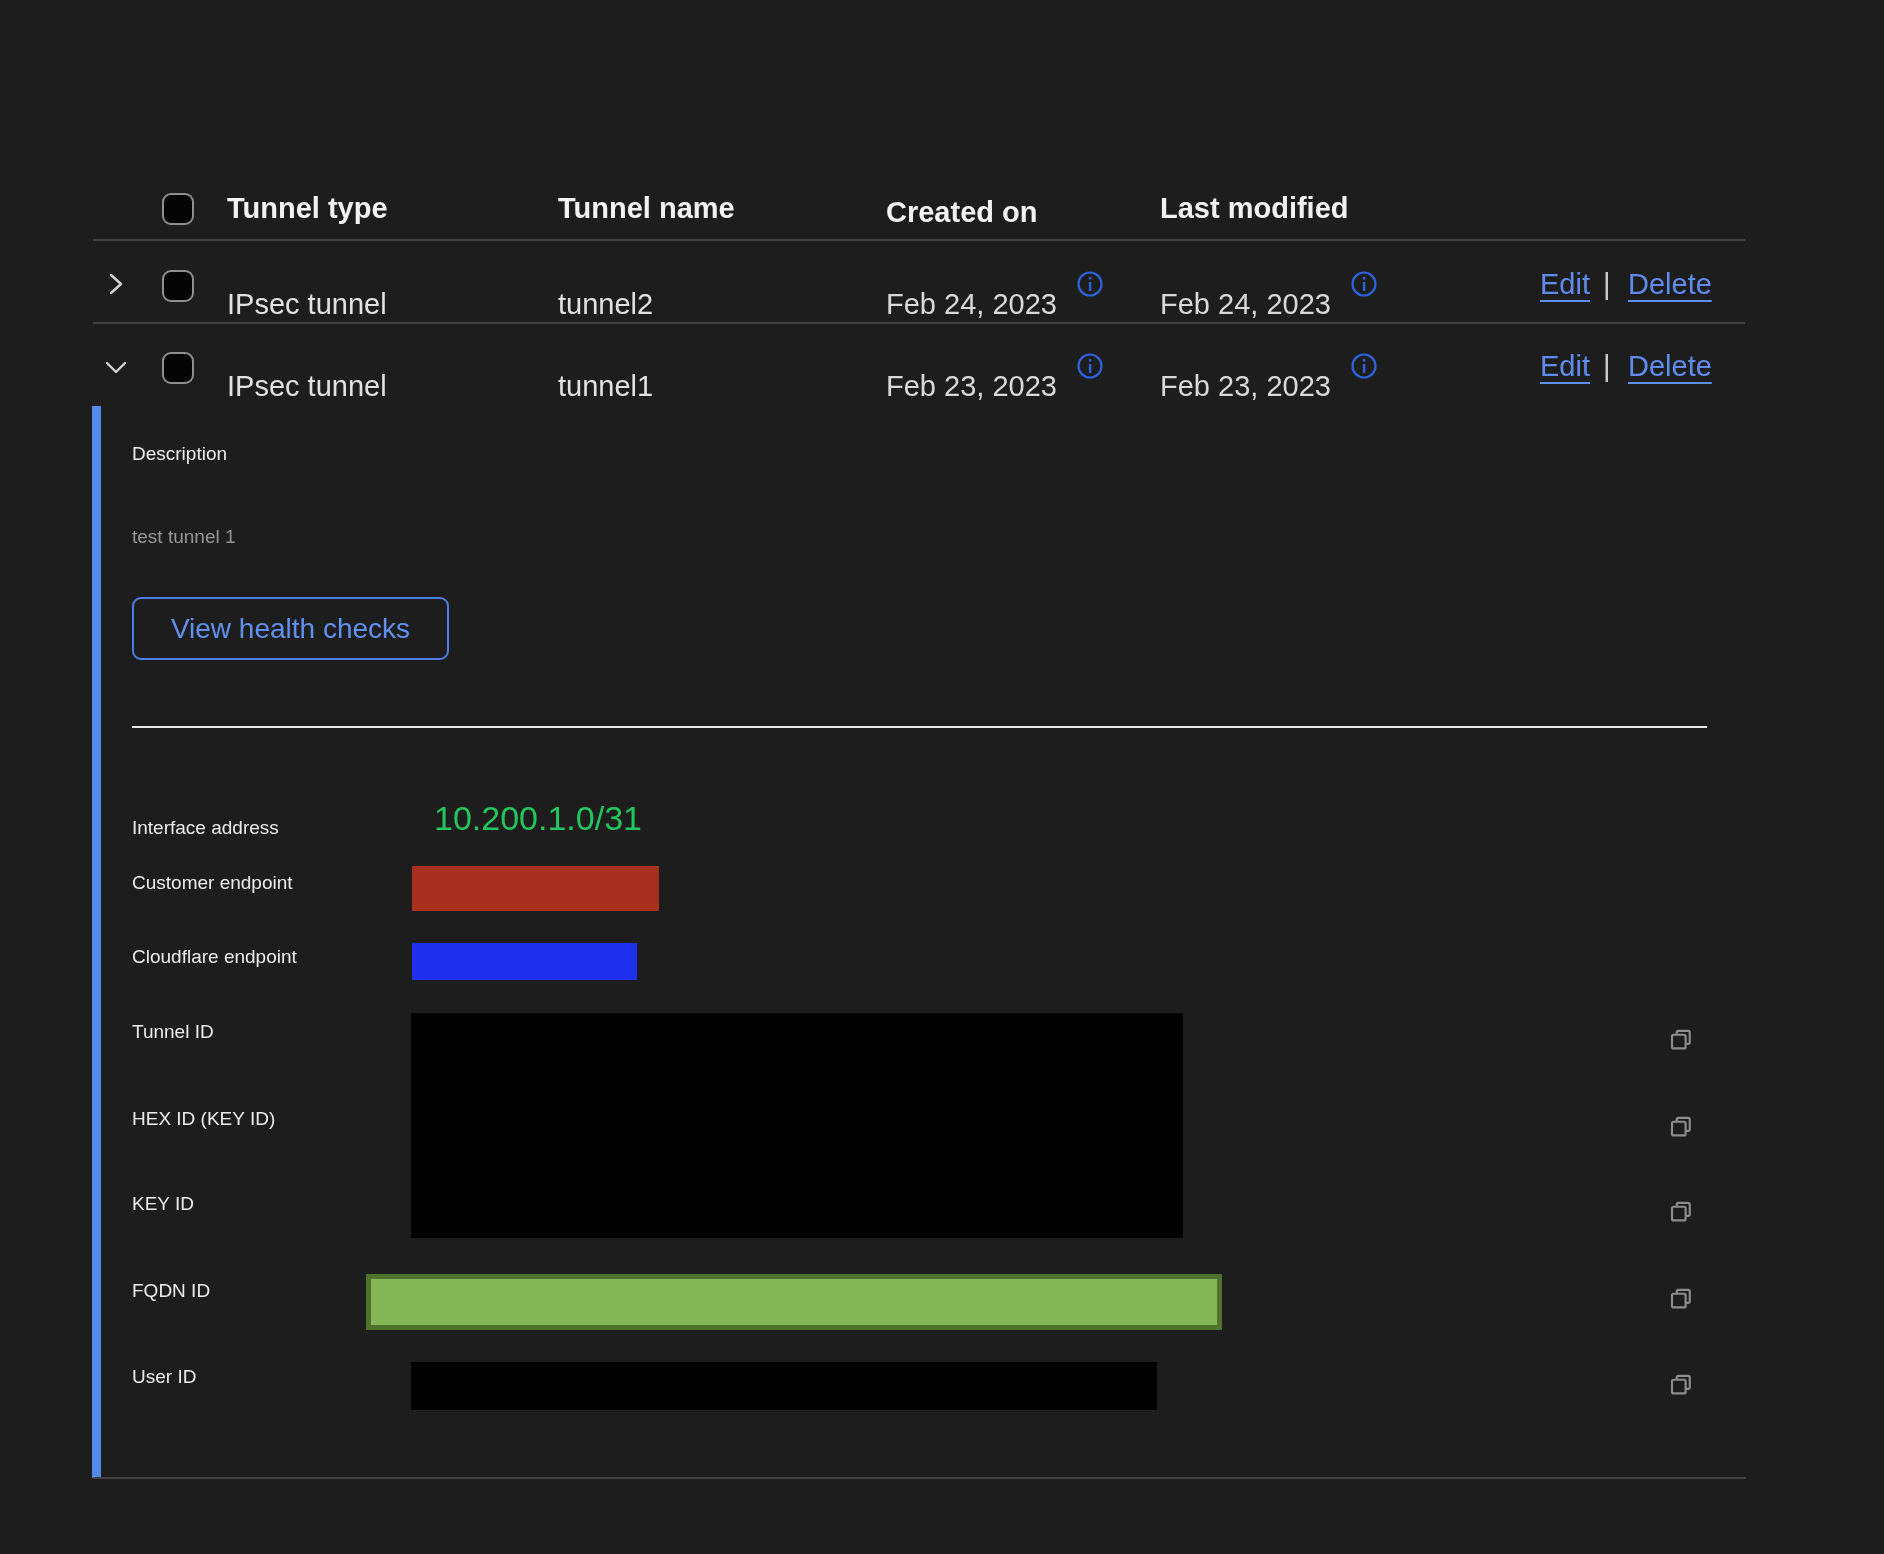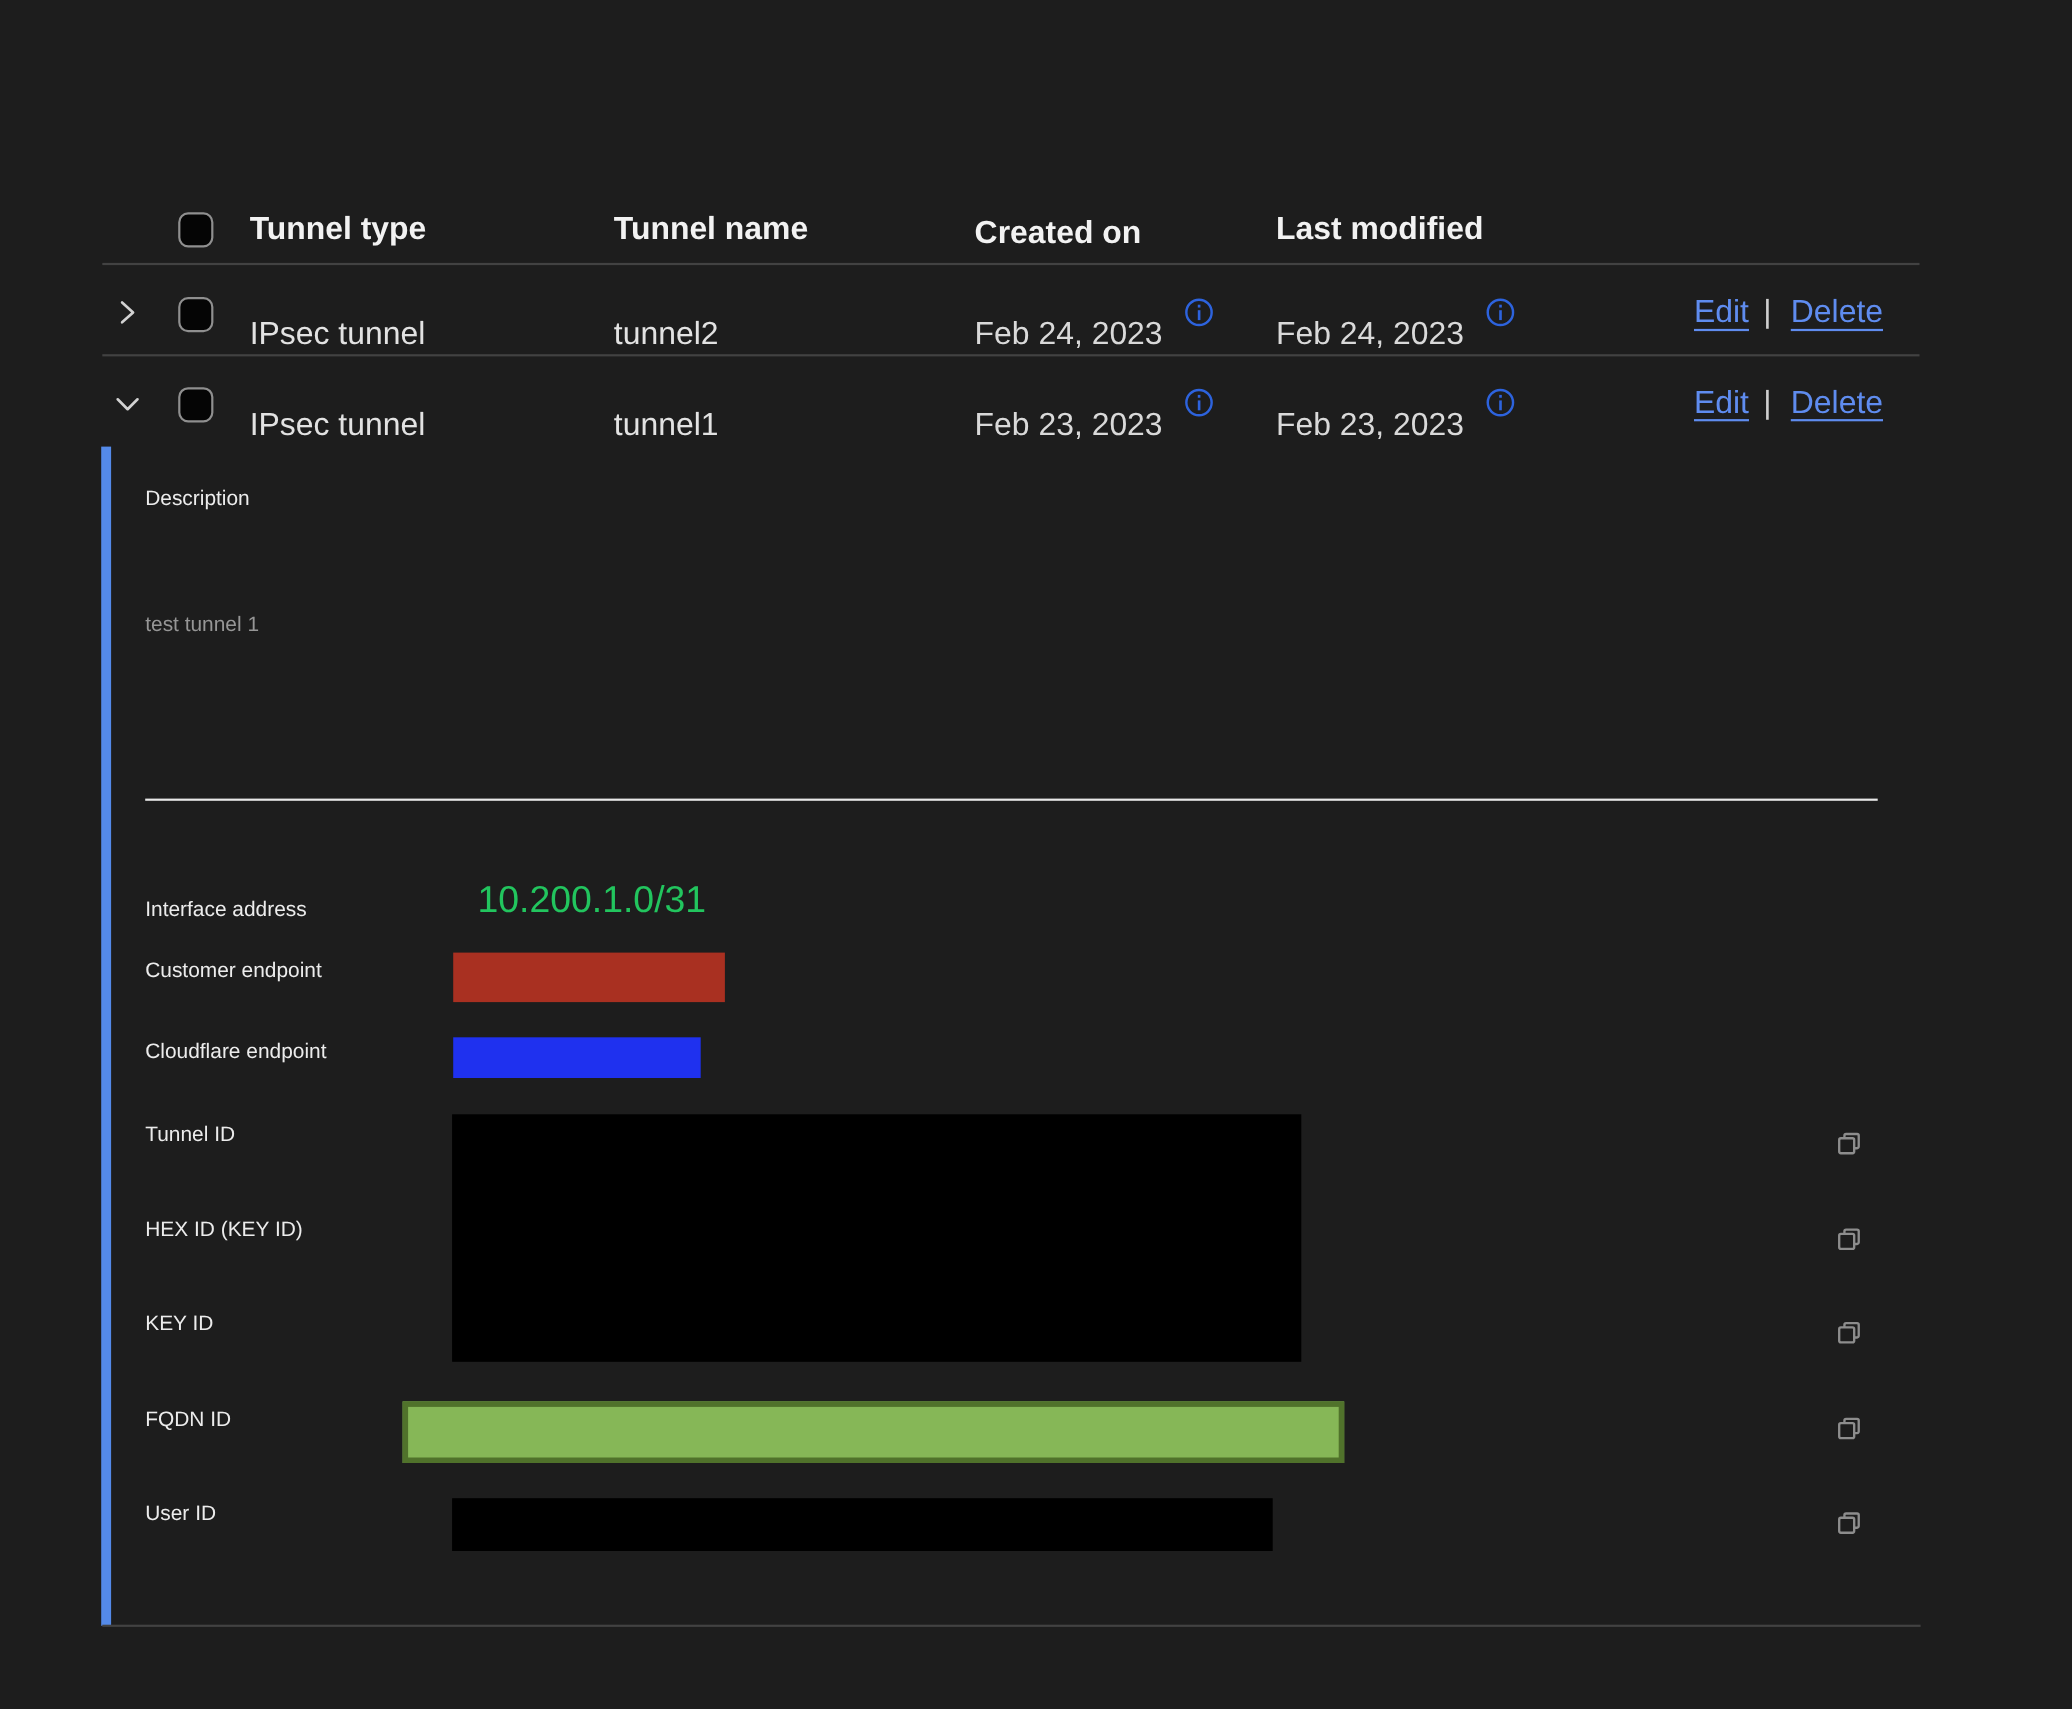--- a/index.html
+++ b/index.html
@@ -134,22 +134,23 @@
         </svg>
     </div>
     <div class="link" style="left:1540px;top:350px;">Edit</div>
     <div class="actions-sep" style="left:1603px;top:350px;">|</div>
     <div class="link" style="left:1628px;top:350px;">Delete</div>
   </div>
 
   <div class="expander-bar"></div>
 
   <div class="panel-label" style="top:443px;">Description</div>
-  <div class="panel-label muted" style="top:526px;margin-top:32px;">test tunnel 1</div>
-
+  <div class="panel-label muted" style="top:526px;">test tunnel 1</div>
+
+  <button class="outline-btn health-btn">View health checks</button>
 
   <div class="panel-divider"></div>
 
   <div class="panel-label" style="top:817px;">Interface address</div>
   <div class="field-value" style="left:434px;top:799px;">10.200.1.0/31</div>
 
   <div class="panel-label" style="top:872px;">Customer endpoint</div>
   <div class="redact redact-red"></div>
 
   <div class="panel-label" style="top:946px;">Cloudflare endpoint</div>

